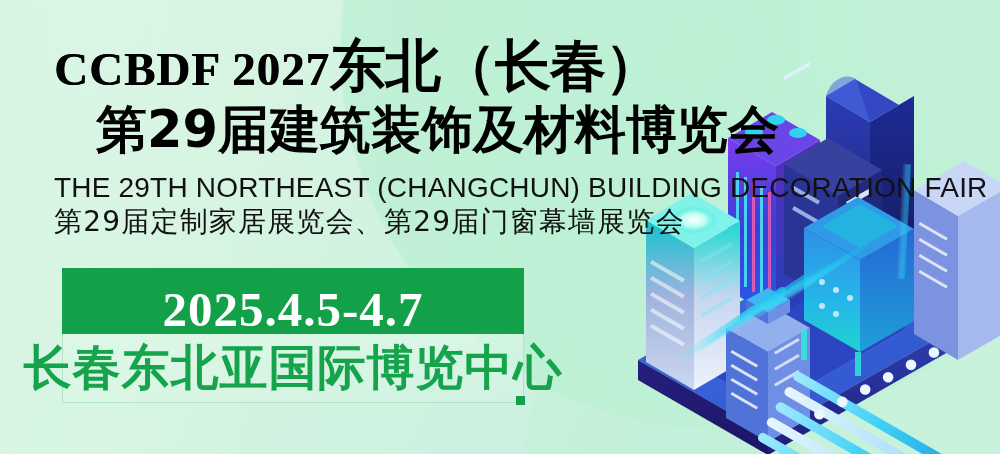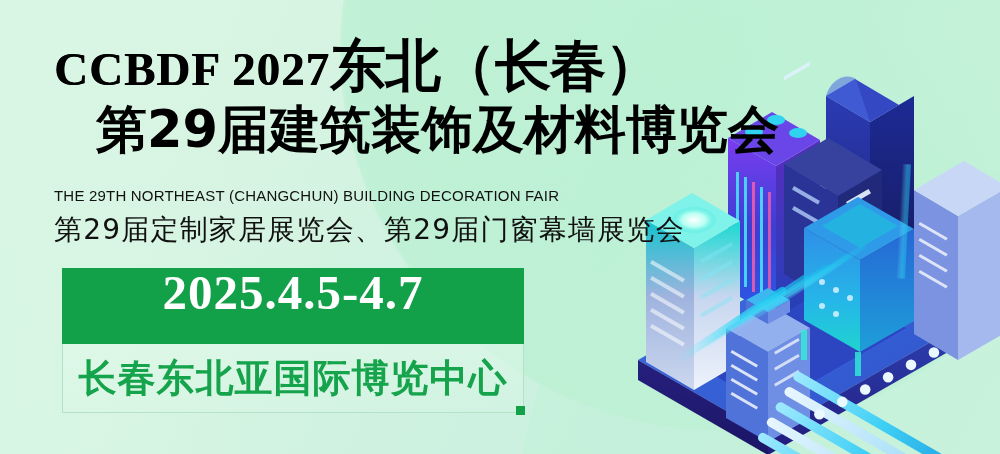--- a/index.html
+++ b/index.html
@@ -52,54 +52,54 @@
   }
 
   .title-line2{
     font-family:"DejaVu Sans", sans-serif;
     font-weight:bold;font-size:51px;line-height:62px;color:#000;
     letter-spacing:0px;white-space:nowrap;margin-top:2px;margin-left:42px;
   }
 
   .subtitle-en{
     font-family:"Liberation Sans", sans-serif;
-    font-size:15px;line-height:28px;color:#111;letter-spacing:0.2px;
-    white-space:nowrap;margin-top:21px;font-weight:normal;
+    font-size:28px;line-height:28px;color:#111;letter-spacing:0.2px;
+    white-space:nowrap;margin-top:13px;font-weight:normal;
   }
 
   .subtitle-cn{
     font-family:"DejaVu Sans", sans-serif;
     font-size:28px;line-height:32px;color:#111;letter-spacing:1.2px;
     white-space:nowrap;margin-top:4px;
   }
 
   
   .date-venue{
     position:absolute;left:62px;top:268px;width:462px;z-index:7;
   }
   .date-box{
     background:#12a148;
-    width:462px;height:76px;
-    display:flex;align-items:flex-start;justify-content:center;
+    width:462px;height:66px;
+    display:flex;align-items:flex-end;justify-content:center;
   }
   .date-box .date-text{
     font-family:"Liberation Serif", serif;
     font-weight:bold;font-size:49px;line-height:49px;color:#fff;
     letter-spacing:1px;white-space:nowrap;
   }
   .venue-box{
     width:460px;height:68px;
     border:1px solid #b4e2c6;border-top:none;
     background:linear-gradient(180deg,rgba(226,249,234,.55),rgba(222,248,231,.25));
     display:flex;align-items:center;justify-content:center;
     position:relative;
   }
   .venue-box .venue-text{
     font-family:Liberation Serif, serif;
-    font-weight:bold;font-size:38px;line-height:40px;color:#15a34c;
+    font-weight:bold;font-size:48px;line-height:40px;color:#15a34c;
     letter-spacing:1px;white-space:nowrap;
   }
   .venue-corner{
     position:absolute;right:-2px;bottom:-3px;width:9px;height:9px;
     background:#12a148;
   }
 
   
   .city{position:absolute;right:0;top:0;width:400px;height:454px;z-index:5;}
   .city svg{position:absolute;right:-8px;bottom:-6px;width:400px;height:400px;}

